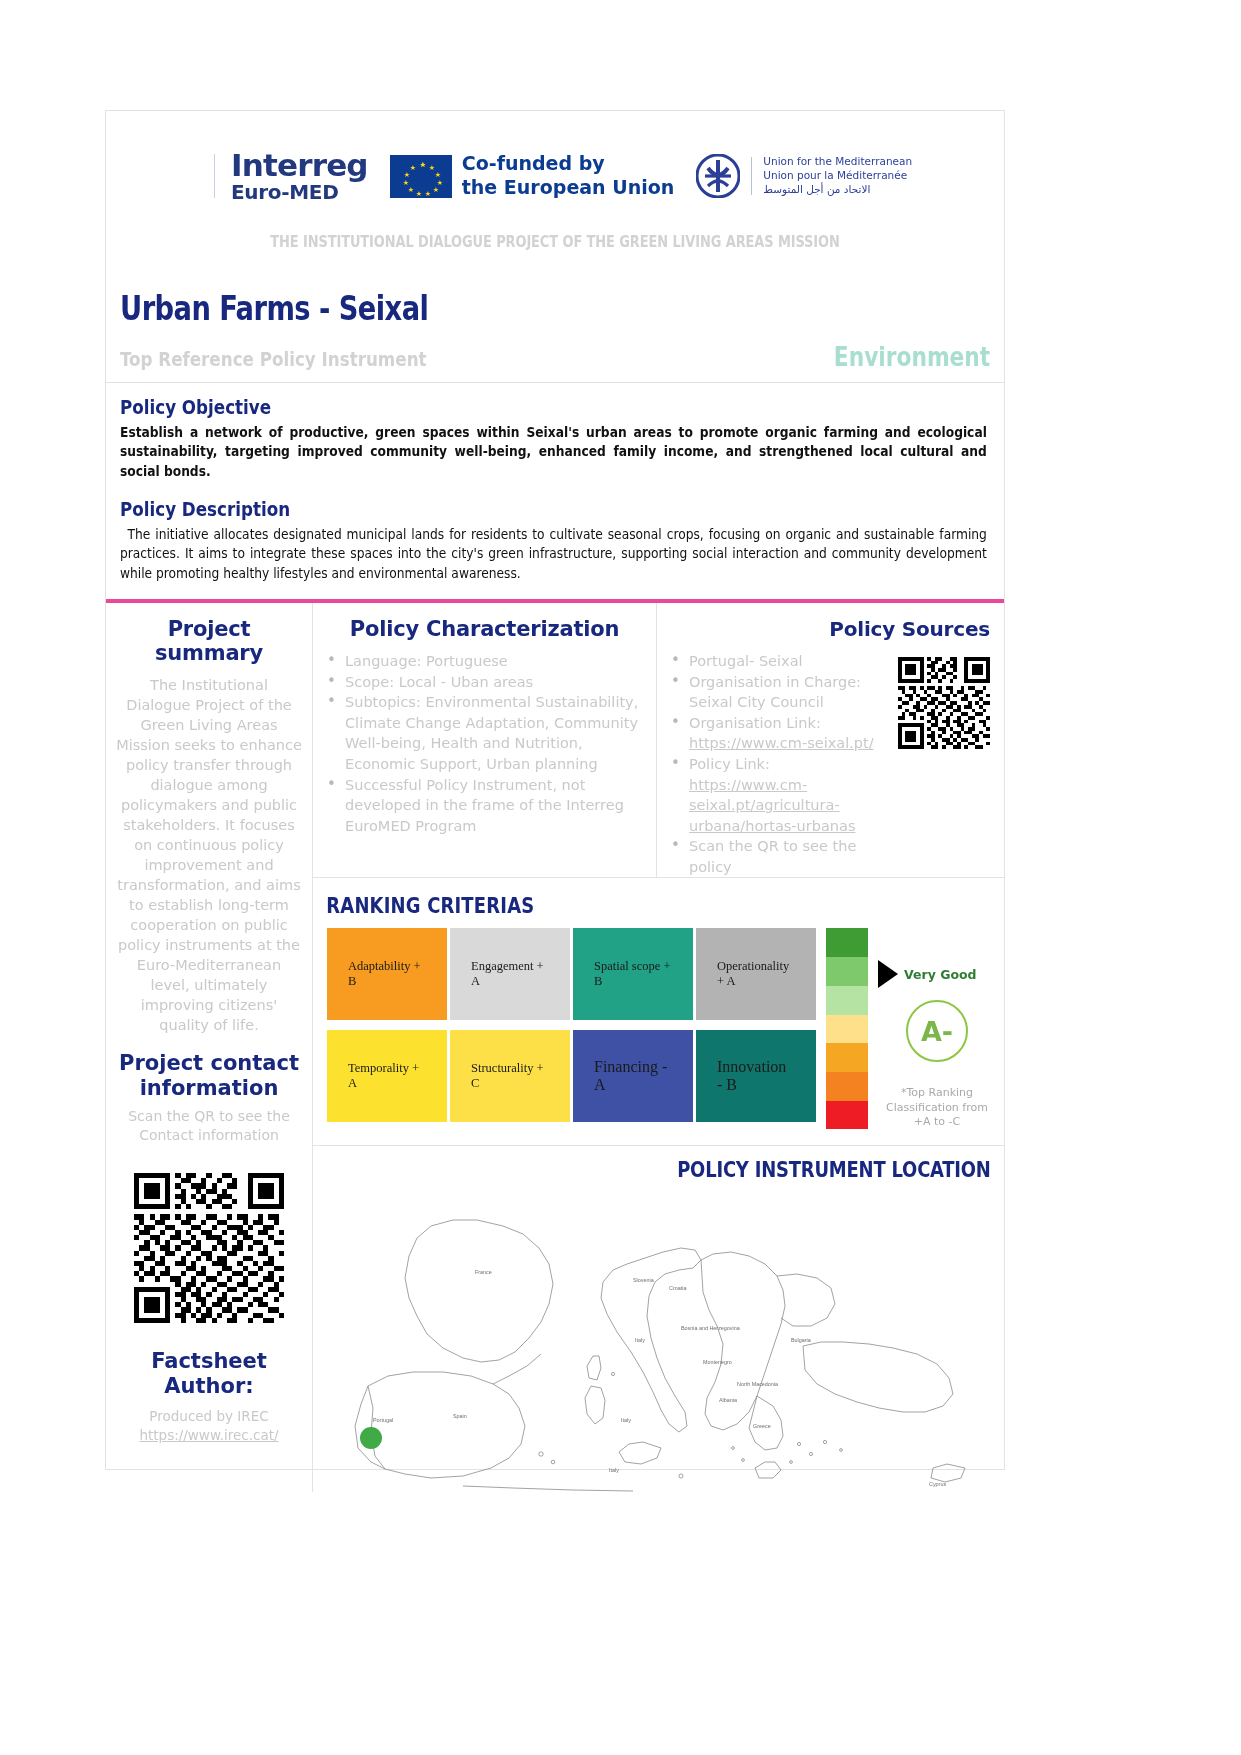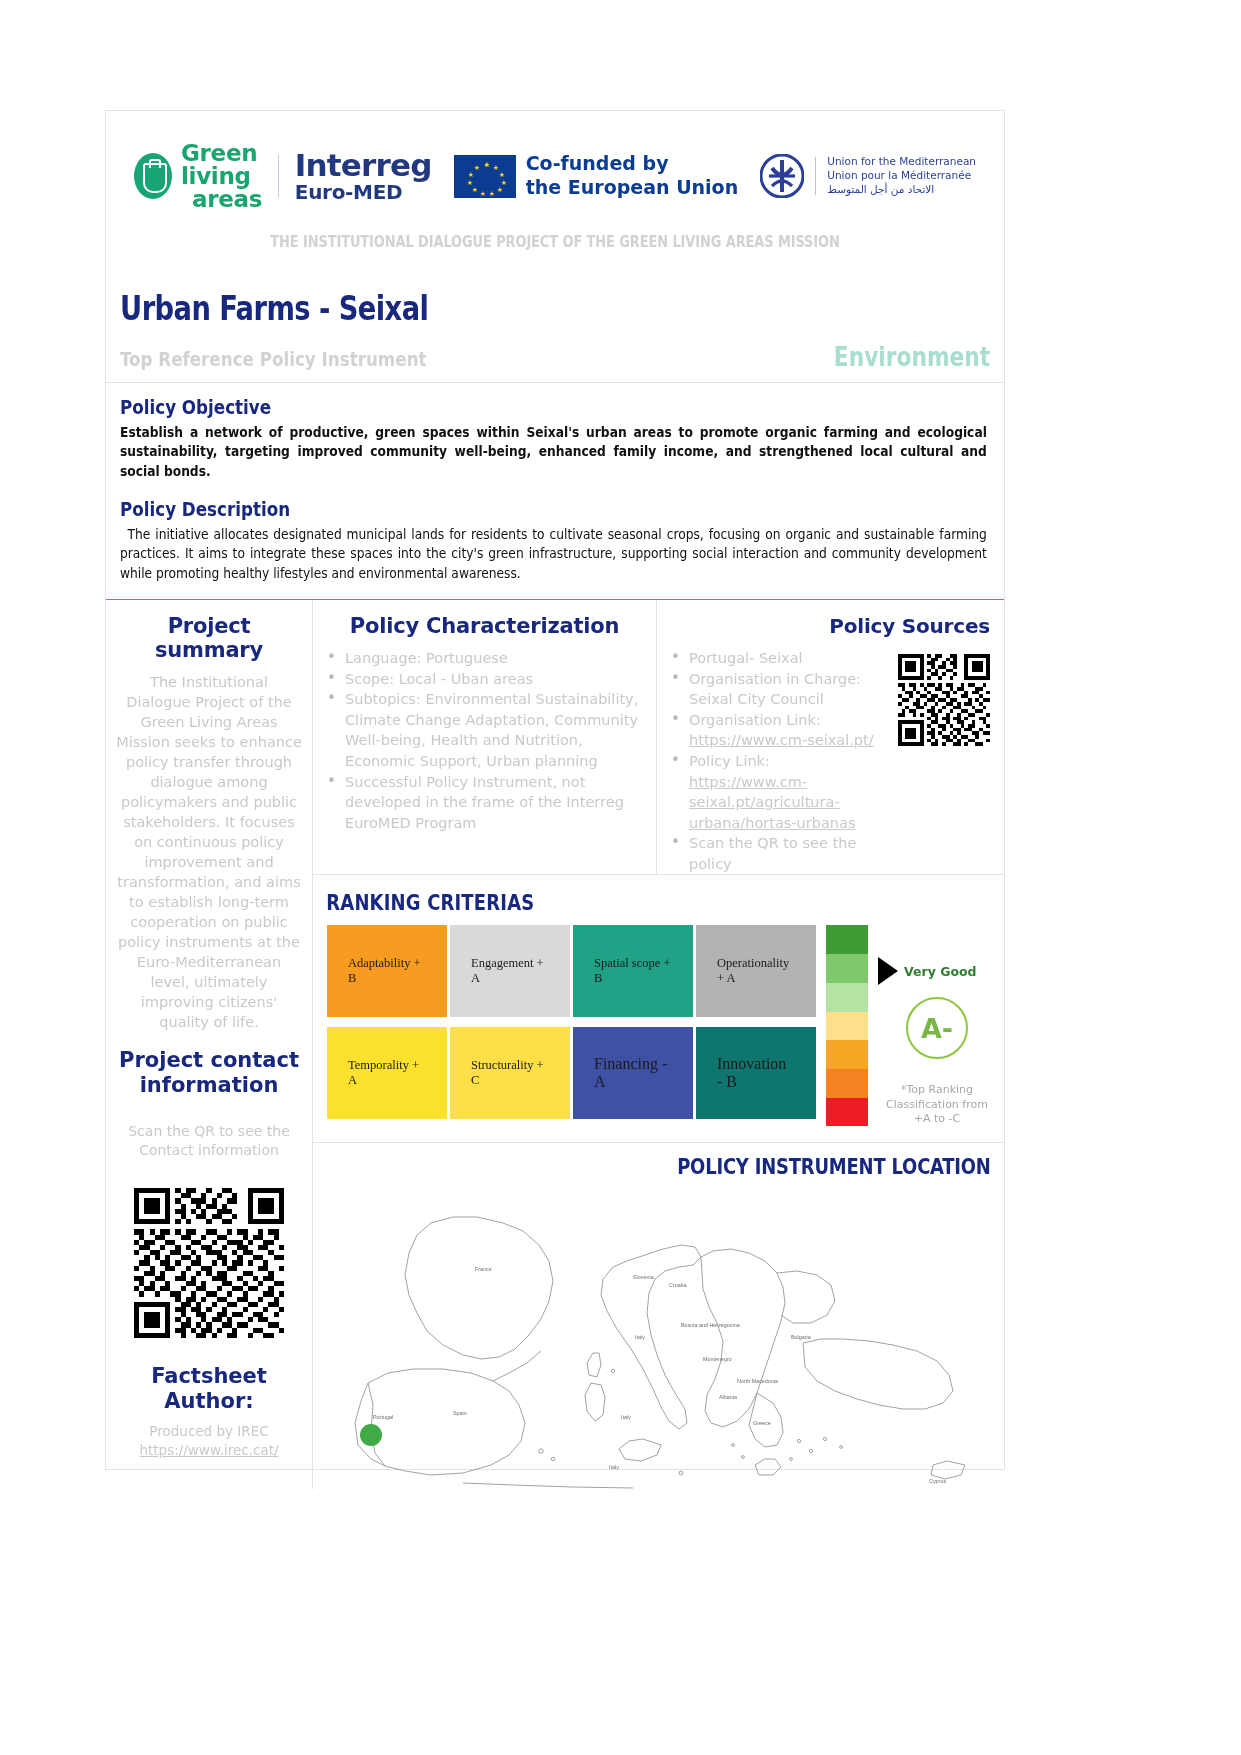--- a/index.html
+++ b/index.html
@@ -115,21 +115,21 @@
   }
   .desc-text {
     color:#111; font-size:14.5px; line-height:1.34; text-align:justify;
     text-align-last:left; text-indent:8px;
     font-family:"DejaVu Sans Condensed","Liberation Sans Narrow","Liberation Sans",sans-serif;
     transform: scaleX(0.94); transform-origin:left; width:106%;
   }
   .gap { height:16px; }
 
   
-  .cols { display:flex; border-top:1px solid #ec4899; }
+  .cols { display:flex; border-top:4px solid #ec4899; }
   .col-left { width:206px; flex:none; }
   .col-mid  { width:345px; flex:none; border-left:1px solid #e3e3e3; }
   .col-right{ flex:1; border-left:1px solid #e3e3e3; }
 
   .colhead {
     text-align:center; color:#18287e; font-weight:bold; font-size:21px;
     padding:14px 6px 10px 6px; letter-spacing:-0.2px;
     font-family:"DejaVu Sans","Liberation Sans",sans-serif;
   }
   .colhead.sm { font-size:20px; }
@@ -190,21 +190,20 @@
 
   
   .contact-head {
     text-align:center; color:#18287e; font-weight:bold; font-size:21px;
     padding:16px 8px 6px 8px; line-height:1.18;
     font-family:"DejaVu Sans","Liberation Sans",sans-serif;
   }
   .contact-sub {
     text-align:center; color:#c9c9c9; font-size:14px; line-height:1.38; padding:0 12px;
     font-family:"DejaVu Sans","Liberation Sans",sans-serif;
-    margin-top:18px;
   }
   .qr-big { width:150px; height:150px; margin:28px auto 0 auto; }
   .author-head {
     text-align:center; color:#18287e; font-weight:bold; font-size:21px;
     margin-top:26px; line-height:1.18;
     font-family:"DejaVu Sans","Liberation Sans",sans-serif;
   }
   .author-sub {
     text-align:center; color:#c9c9c9; font-size:13.5px; line-height:1.42; margin-top:8px;
     font-family:"DejaVu Sans","Liberation Sans",sans-serif;
@@ -221,27 +220,20 @@
   .map-holder { height:306px; position:relative; overflow:hidden; }
 </style>
 </head>
 <body>
 
 <div class="page">
   <div class="sheet">
 
     <div class="logo-row">
 
-      <div class="logo-gla">
-        <div class="gla-mark"></div>
-        <div class="gla-text">
-          <div class="l1">Green living</div>
-          <div class="l2">areas</div>
-        </div>
-      </div>
 
       <div class="vrule"></div>
 
       <div class="interreg">
         <div class="ir1">Interreg</div>
         <div class="ir2">Euro-MED</div>
       </div>
 
       <div class="eu-block">
         <div class="eu-flag">

